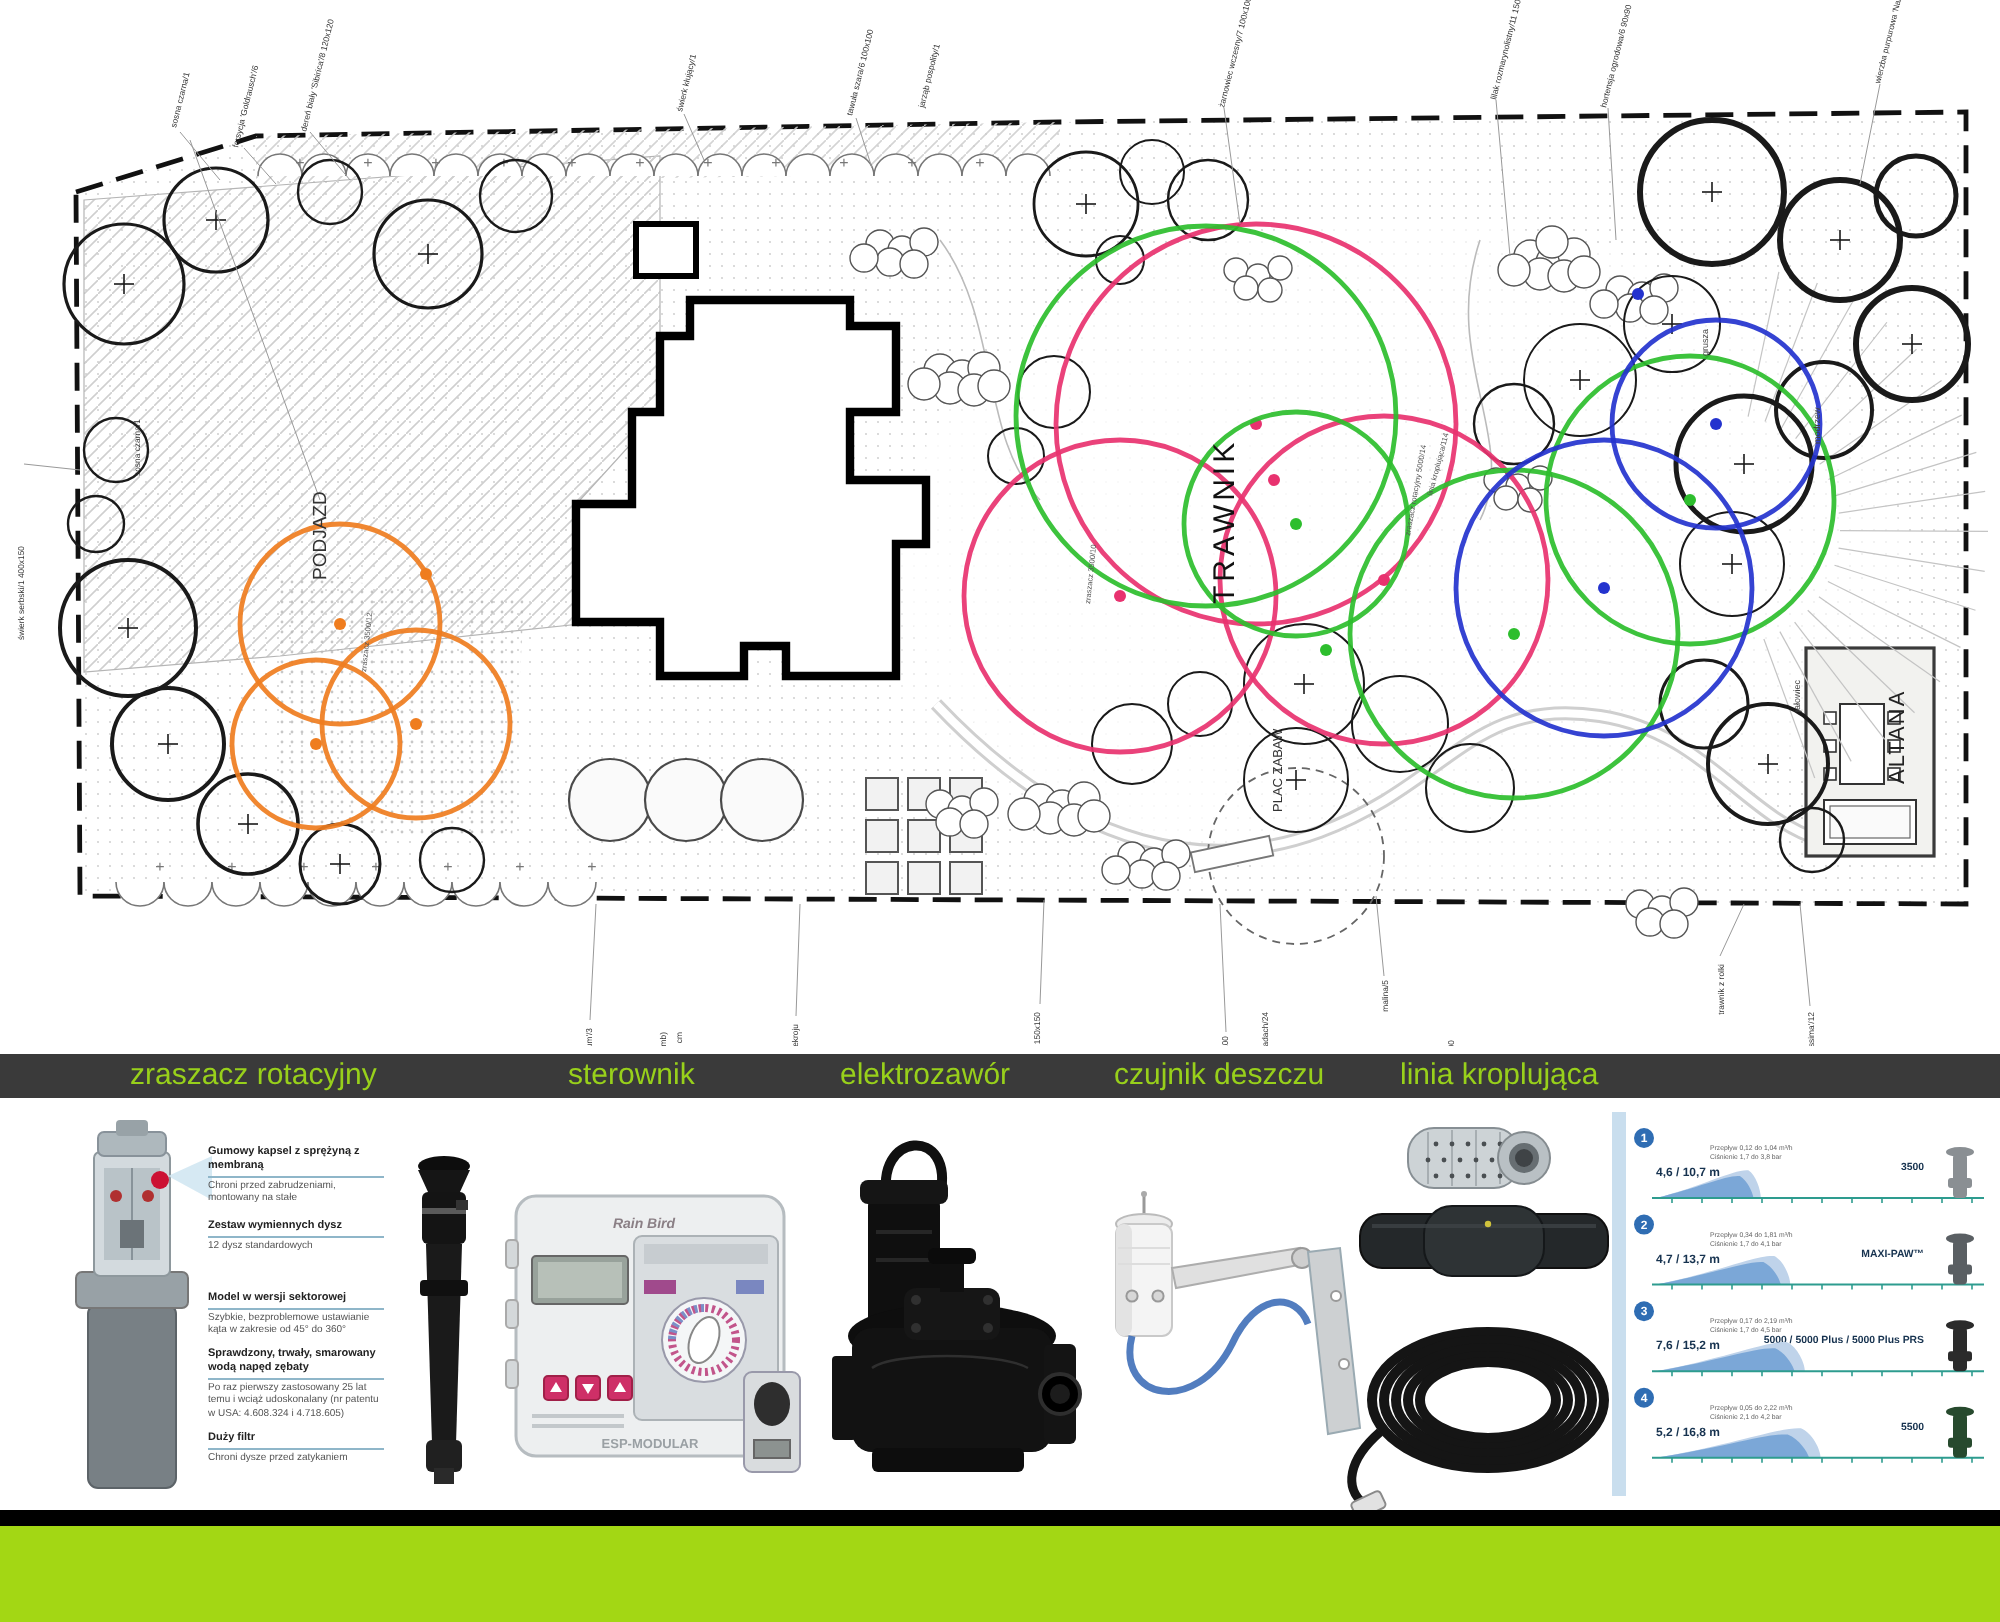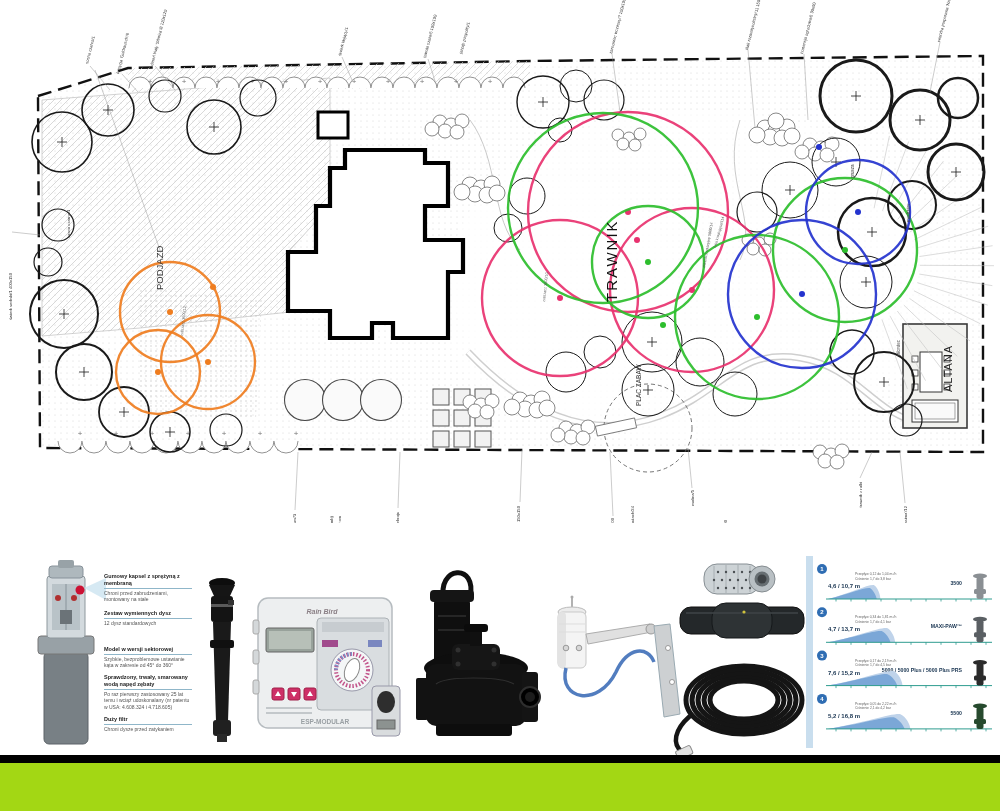--- a/index.html
+++ b/index.html
@@ -364,20 +364,27 @@
         <text transform="translate(520,506) rotate(-90)" font-size="4.2" fill="#333" text-anchor="end" letter-spacing="0">róża pomarszczona/8 150x150</text>
         <text transform="translate(614,518) rotate(-90)" font-size="4.2" fill="#333" text-anchor="end" letter-spacing="0">borówka amerykańska/3 100x100</text>
         <text transform="translate(634,506) rotate(-90)" font-size="4.2" fill="#333" text-anchor="end" letter-spacing="0">poziomka w sadach/24</text>
         <text transform="translate(694,490) rotate(-90)" font-size="4.2" fill="#333" text-anchor="end" letter-spacing="0">malina/5</text>
         <text transform="translate(727,520) rotate(-90)" font-size="4.2" fill="#333" text-anchor="end" letter-spacing="0">borówka amerykańska/6 100x100</text>
         <text transform="translate(862,482) rotate(-90)" font-size="4.2" fill="#333" text-anchor="end" letter-spacing="0">trawnik z rolki</text>
         <text transform="translate(907,506) rotate(-90)" font-size="4.2" fill="#333" text-anchor="end" letter-spacing="0">dereń biały 'Elegantissima'/12</text>
       </g>
   </svg>
 
+  <div class="legend-bar">
+    <span style="left:65px">zraszacz rotacyjny</span>
+    <span style="left:284px">sterownik</span>
+    <span style="left:420px">elektrozawór</span>
+    <span style="left:557px">czujnik deszczu</span>
+    <span style="left:700px">linia kroplująca</span>
+  </div>
 
   <svg id="products-svg" width="1000" height="206" viewBox="0 549 1000 206" style="top:549px">
 
     <g>
       <rect x="44" y="652" width="44" height="92" rx="5" fill="#788085" stroke="#5c6368"></rect>
       <rect x="38" y="636" width="56" height="18" rx="3" fill="#98a1a6" stroke="#777"></rect>
       <rect x="47" y="576" width="38" height="62" rx="3" fill="#d3dade" stroke="#8e989d"></rect>
       <rect x="52" y="584" width="28" height="46" fill="#b9c3c8"></rect>
       <line x1="66" y1="584" x2="66" y2="630" stroke="#88939a" stroke-width="1"></line>
       <circle cx="58" cy="598" r="3" fill="#b03030"></circle>

